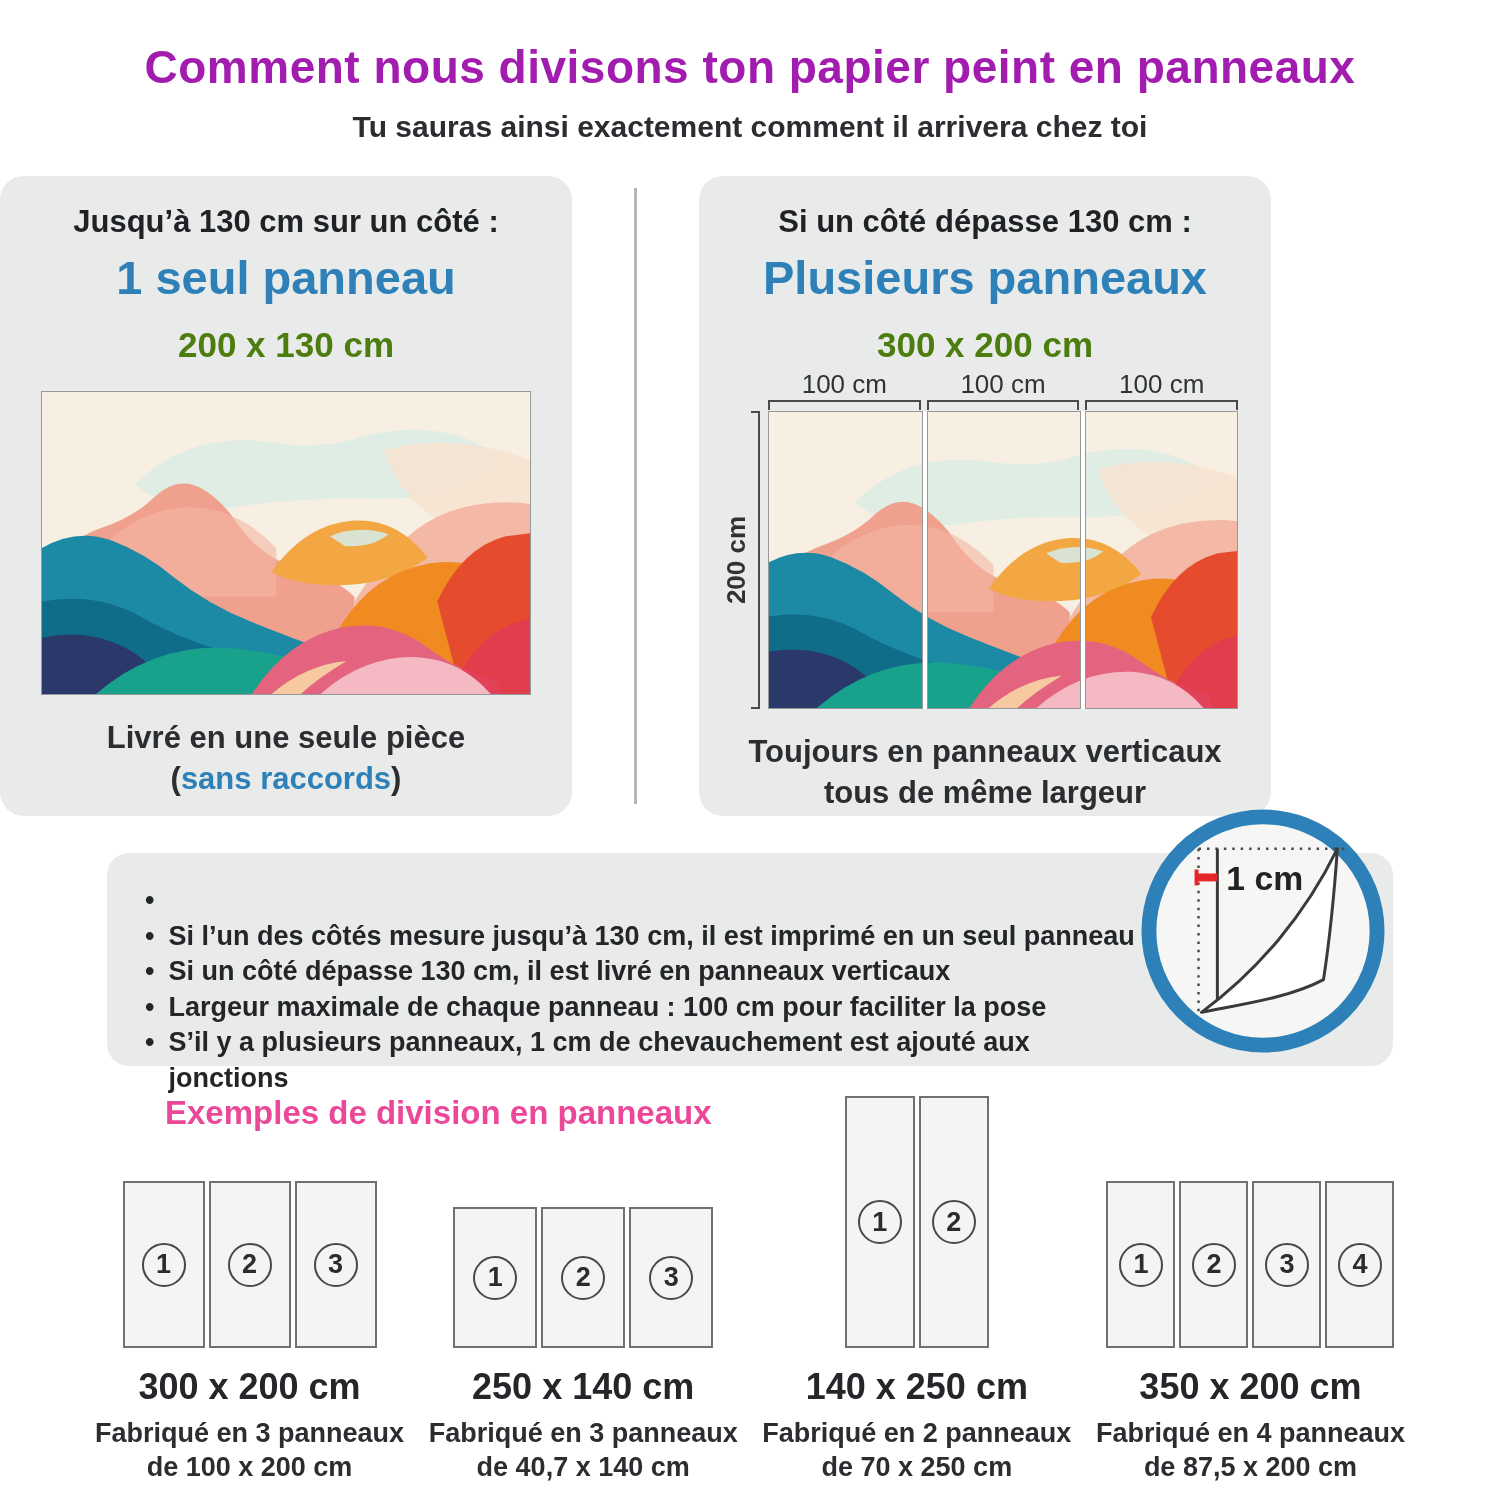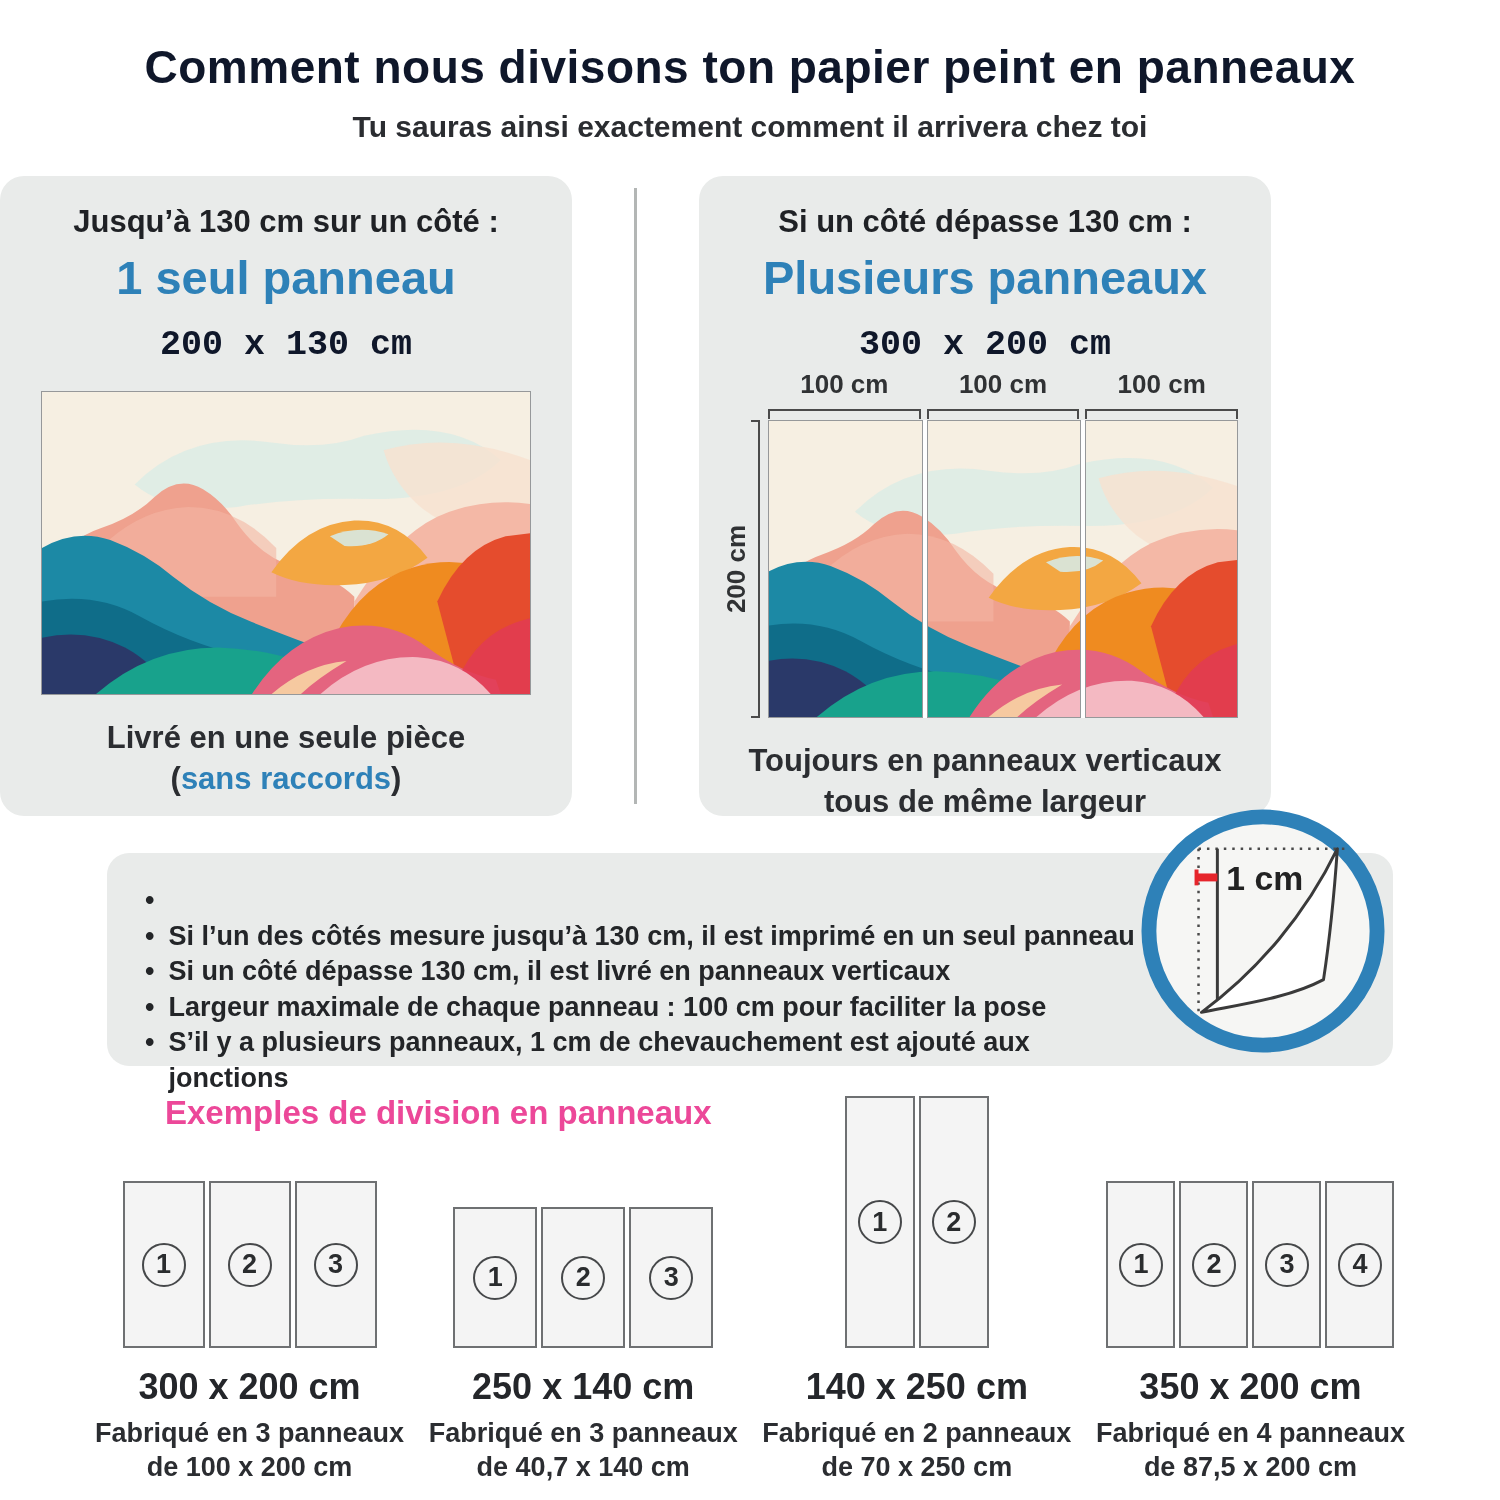--- a/index.html
+++ b/index.html
@@ -1,42 +1,42 @@
 <!DOCTYPE html>
 <html><head>
 <meta charset="utf-8">
 <style>
   * { margin:0; padding:0; box-sizing:border-box; }
   html,body { background:#ffffff; }
   body { font-family:"Liberation Sans", sans-serif; color:#26282b; }
   .page { position:relative; width:1500px; height:1500px; overflow:hidden; background:#fff; }
 
   
-  .title { padding-top:40px; text-align:center; font-size:46px; font-weight:800; letter-spacing:.5px; color:#0f172a; }
+  .title { padding-top:40px; text-align:center; font-size:46px; font-weight:800; letter-spacing:.5px; color:#a21caf; }
   .subtitle { margin-top:16px; text-align:center; font-size:30px; font-weight:600; color:#2b2d31; }
 
   
   .cards-row { display:flex; justify-content:flex-start; align-items:stretch; margin-top:32px; }
   .card { width:572px; height:640px; background:#e9ebea; border-radius:24px; text-align:center; padding-top:28px; }
   .v-divider { width:3px; background:#b3b6b5; margin:12px 62px; }
   .card-condition { font-size:31px; font-weight:700; color:#1f2125; }
   .card-headline { margin-top:10px; font-size:47px; font-weight:800; color:#2e81b8; }
-  .card-size { margin-top:20px; font-size:35px; font-weight:700; color:#0f172a;font-family:Liberation Mono, monospace; }
+  .card-size { margin-top:20px; font-size:35px; font-weight:700; color:#4d7c0f; }
 
   .single-image { width:490px; height:304px; margin:26px auto 0; border:1px solid #96989a; background:#fff; }
   .single-image svg { display:block; }
 
   .card-caption { margin-top:22px; font-size:31px; font-weight:600; line-height:41px; color:#2b2d31; }
   .blue-inline { color:#2e81b8; font-weight:700; }
 
   
   .measure { width:506px; margin:4px auto 0; }
   .h-rulers { display:flex; gap:6px; margin-left:36px; }
   .h-seg { width:152.7px; }
-  .h-label { font-size:26px; font-weight:700; color:#303234; margin-bottom:9px; }
+  .h-label { font-size:26px; font-weight:400; color:#303234; margin-bottom:0; }
   .h-line { position:relative; height:9px; border-top:2px solid #4a4a4a; }
   .h-line::before,.h-line::after { content:""; position:absolute; top:-1px; width:2px; height:9px; background:#4a4a4a; }
   .h-line::before { left:0; } .h-line::after { right:0; }
   .measure-body { display:flex; margin-top:2px; }
   .v-ruler { position:relative; width:36px; height:298px; }
   .v-line { position:absolute; right:8px; top:0; bottom:0; width:2px; background:#4a4a4a; }
   .v-line::before,.v-line::after { content:""; position:absolute; right:0; width:9px; height:2px; background:#4a4a4a; }
   .v-line::before { top:0; } .v-line::after { bottom:0; }
   .v-label { position:absolute; right:16px; top:50%; transform:translateY(-50%) rotate(180deg); writing-mode:vertical-rl; font-size:26px; font-weight:600; color:#303234; }
   .panels-composite { position:relative; width:470px; height:298px; border:1px solid #96989a; background:#fff; }

